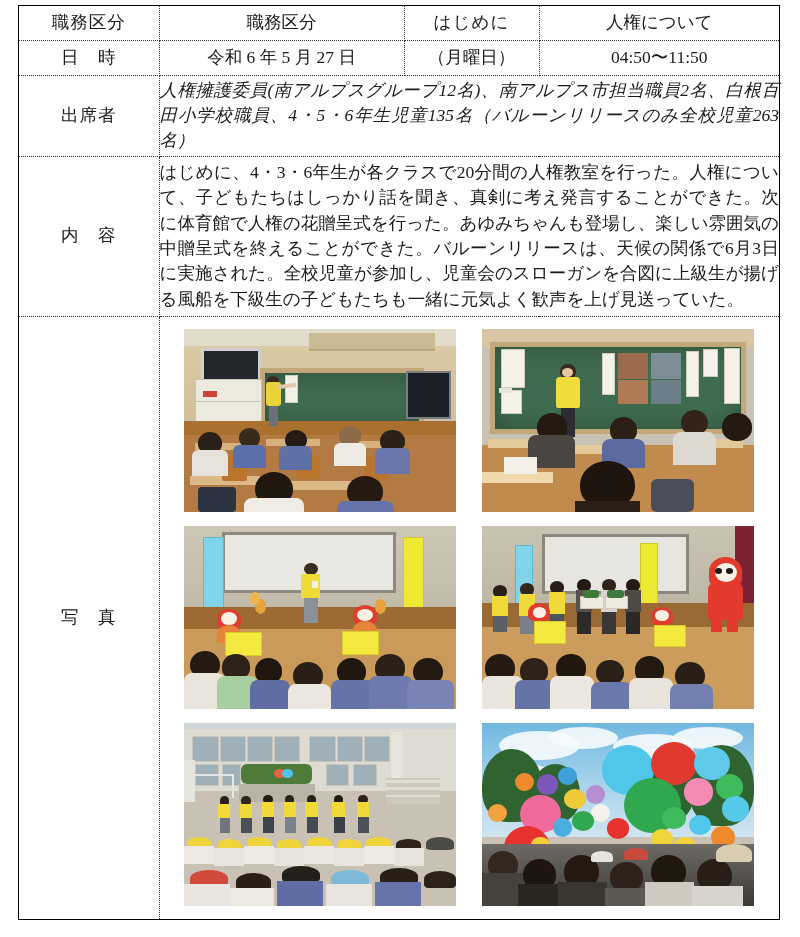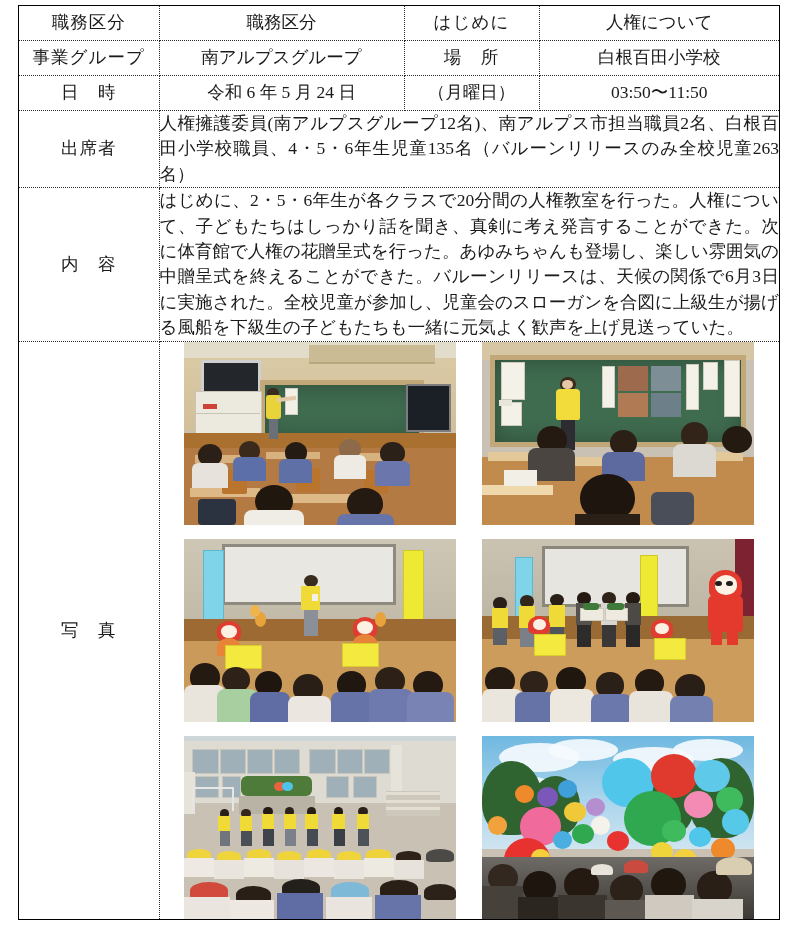--- a/index.html
+++ b/index.html
@@ -61,21 +61,21 @@
   .wide-cell {
     text-align: left;
     padding: 7px 9px 8px 9px;
     vertical-align: top;
     line-height: 1.52;
     font-size: 17px;
     text-align: justify;
     text-justify: inter-character;
   }
 
-  .attendee-cell { line-height: 1.5; }
+  .attendee-cell { line-height: 1.5; font-style: italic; }
   .content-cell { line-height: 1.56; }
 
   
   .photo-cell {
     padding: 13px 0 12px 0;
     vertical-align: top;
   }
   .photo-grid {
     display: flex;
     flex-direction: column;
@@ -191,42 +191,36 @@
         <col class="col-d">
     </colgroup>
     <tbody>
       <tr class="hrow">
         <td class="lbl">職務区分</td>
         <td class="ctr">職務区分</td>
         <td class="lbl">はじめに</td>
         <td class="ctr">人権について</td>
       </tr>
 
-      <tr class="hrow">
-        <td class="lbl">事業グループ</td>
-        <td class="ctr">南アルプスグループ</td>
-        <td class="lbl">場　所</td>
-        <td class="ctr">白根百田小学校</td>
-      </tr>
 
       <tr class="hrow">
         <td class="lbl">日　時</td>
-        <td class="ctr">令和 6 年 5 月 24 日</td>
+        <td class="ctr">令和 6 年 5 月 27 日</td>
         <td class="ctr">（月曜日）</td>
-        <td class="ctr">03:50〜11:50</td>
+        <td class="ctr">04:50〜11:50</td>
       </tr>
 
       <tr>
         <td class="lbl">出席者</td>
         <td class="wide-cell attendee-cell" colspan="3">人権擁護委員(南アルプスグループ12名)、南アルプス市担当職員2名、白根百田小学校職員、4・5・6年生児童135名（バルーンリリースのみ全校児童263名）</td>
       </tr>
 
       <tr>
         <td class="lbl">内　容</td>
-        <td class="wide-cell content-cell" colspan="3">はじめに、2・5・6年生が各クラスで20分間の人権教室を行った。人権について、子どもたちはしっかり話を聞き、真剣に考え発言することができた。次に体育館で人権の花贈呈式を行った。あゆみちゃんも登場し、楽しい雰囲気の中贈呈式を終えることができた。バルーンリリースは、天候の関係で6月3日に実施された。全校児童が参加し、児童会のスローガンを合図に上級生が揚げる風船を下級生の子どもたちも一緒に元気よく歓声を上げ見送っていた。</td>
+        <td class="wide-cell content-cell" colspan="3">はじめに、4・3・6年生が各クラスで20分間の人権教室を行った。人権について、子どもたちはしっかり話を聞き、真剣に考え発言することができた。次に体育館で人権の花贈呈式を行った。あゆみちゃんも登場し、楽しい雰囲気の中贈呈式を終えることができた。バルーンリリースは、天候の関係で6月3日に実施された。全校児童が参加し、児童会のスローガンを合図に上級生が揚げる風船を下級生の子どもたちも一緒に元気よく歓声を上げ見送っていた。</td>
       </tr>
 
       <tr>
         <td class="lbl">写　真</td>
         <td class="photo-cell" colspan="3">
           <div class="photo-grid">
 
             <div class="photo-row">
 
               <div class="photo">

